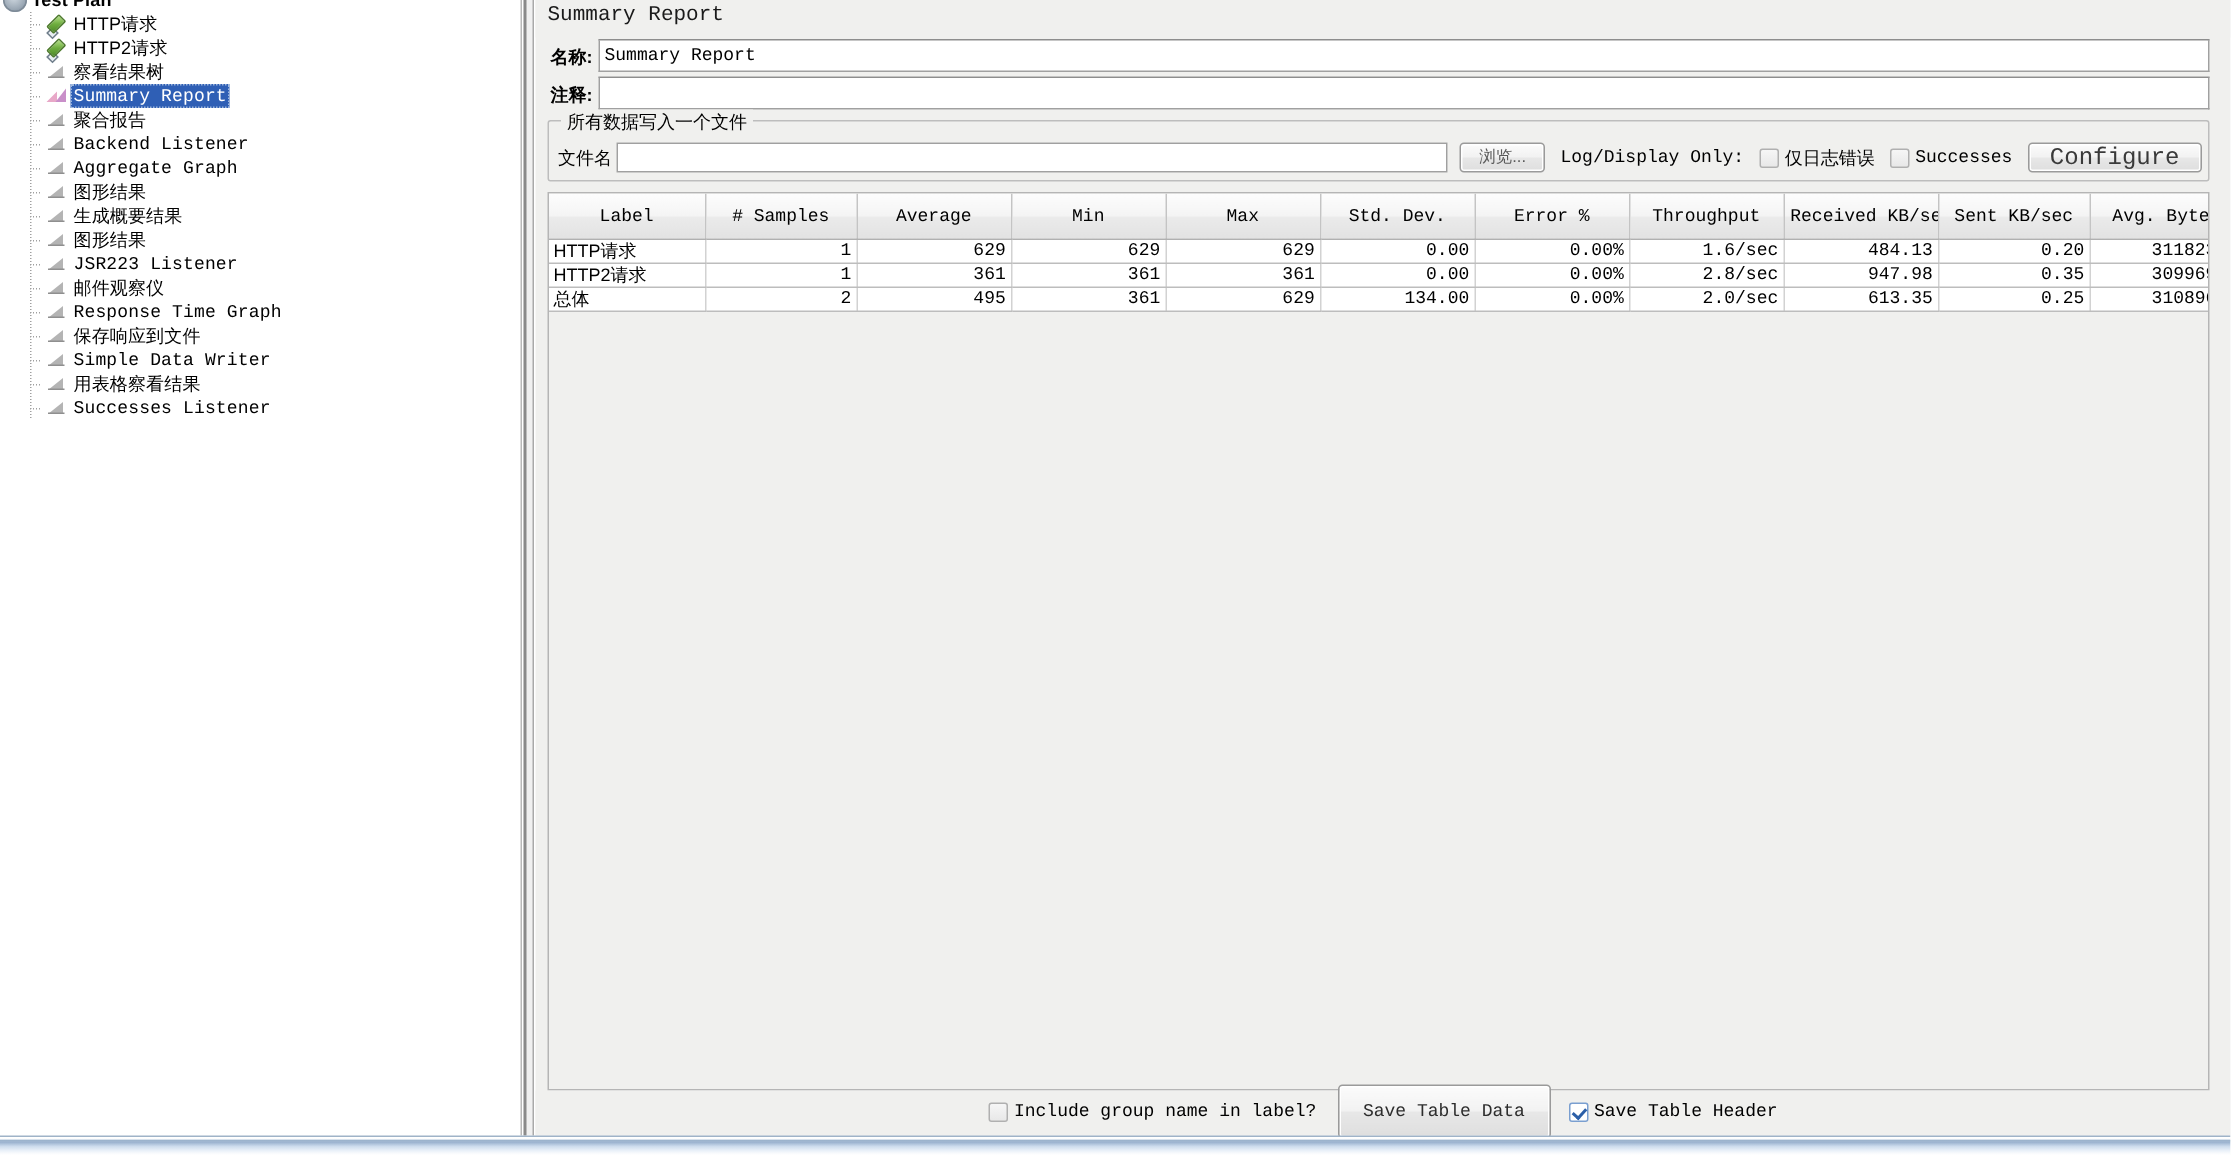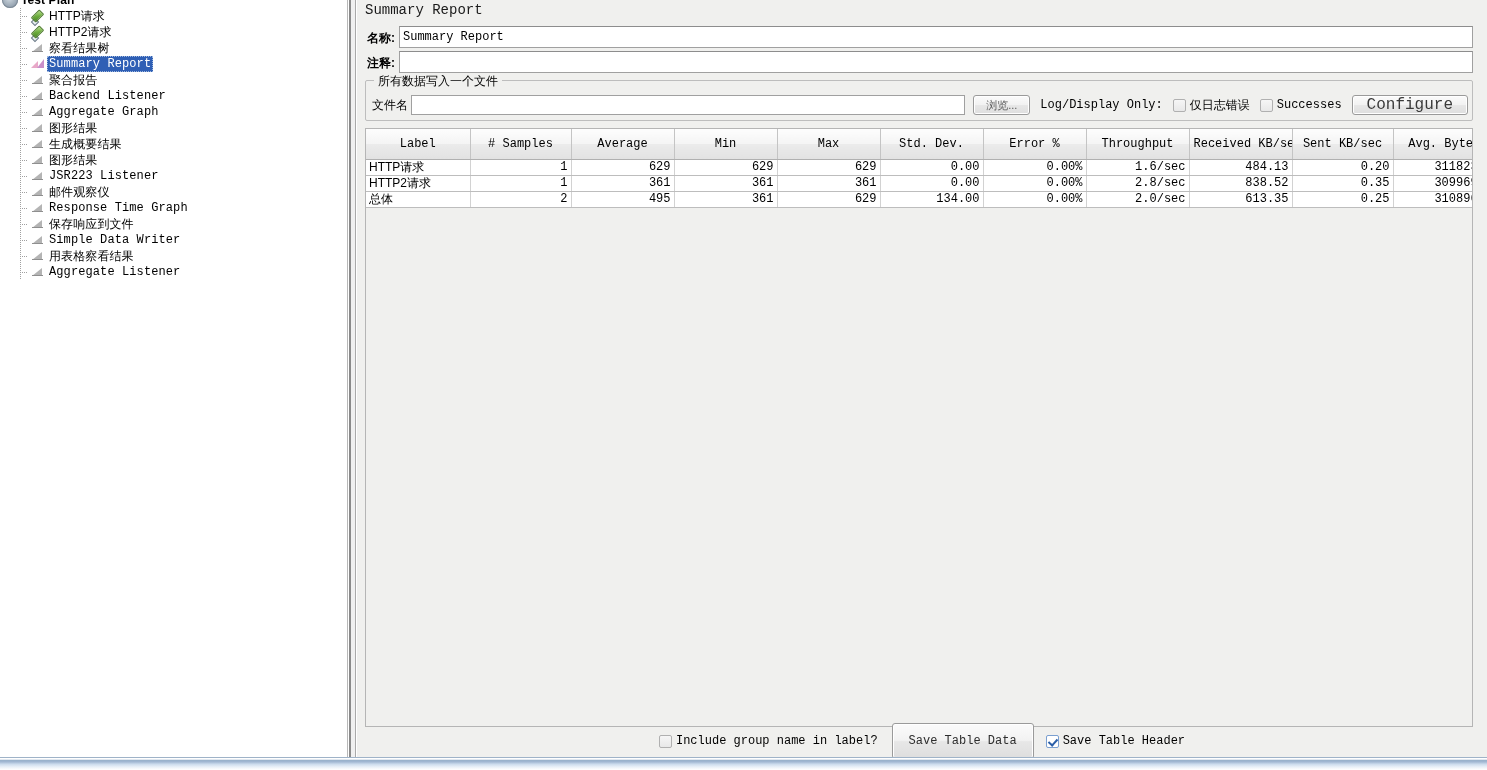--- a/index.html
+++ b/index.html
@@ -651,21 +651,21 @@
           </div>
           <div class="tnode">
             <span class="dots">
               <i style="left: 20px;"></i>
               <b style="left: 20px; width: 8px;"></b>
             </span>
             <span class="indent" style="width: 30px;"></span>
             <span class="icon">
               <span class="ic-listener" style="display: block;"></span>
             </span>
-            <span class="tlabel">Aggregate Listener</span>
+            <span class="tlabel">Successes Listener</span>
           </div>
         </div>
     </div>
 
     <div id="splitter"></div>
 
     <div id="content">
 
       <div id="panel-title">Summary Report</div>
 
@@ -744,21 +744,21 @@
               </tr>
               <tr>
                 <td class="txt" style="font-family: &quot;Liberation Sans&quot;, sans-serif;">HTTP2请求</td>
                 <td class="num">1</td>
                 <td class="num">361</td>
                 <td class="num">361</td>
                 <td class="num">361</td>
                 <td class="num">0.00</td>
                 <td class="num">0.00%</td>
                 <td class="num">2.8/sec</td>
-                <td class="num">838.52</td>
+                <td class="num">947.98</td>
                 <td class="num">0.35</td>
                 <td class="num">309969.0</td>
               </tr>
               <tr>
                 <td class="txt" style="font-family: &quot;Liberation Sans&quot;, sans-serif;">总体</td>
                 <td class="num">2</td>
                 <td class="num">495</td>
                 <td class="num">361</td>
                 <td class="num">629</td>
                 <td class="num">134.00</td>

